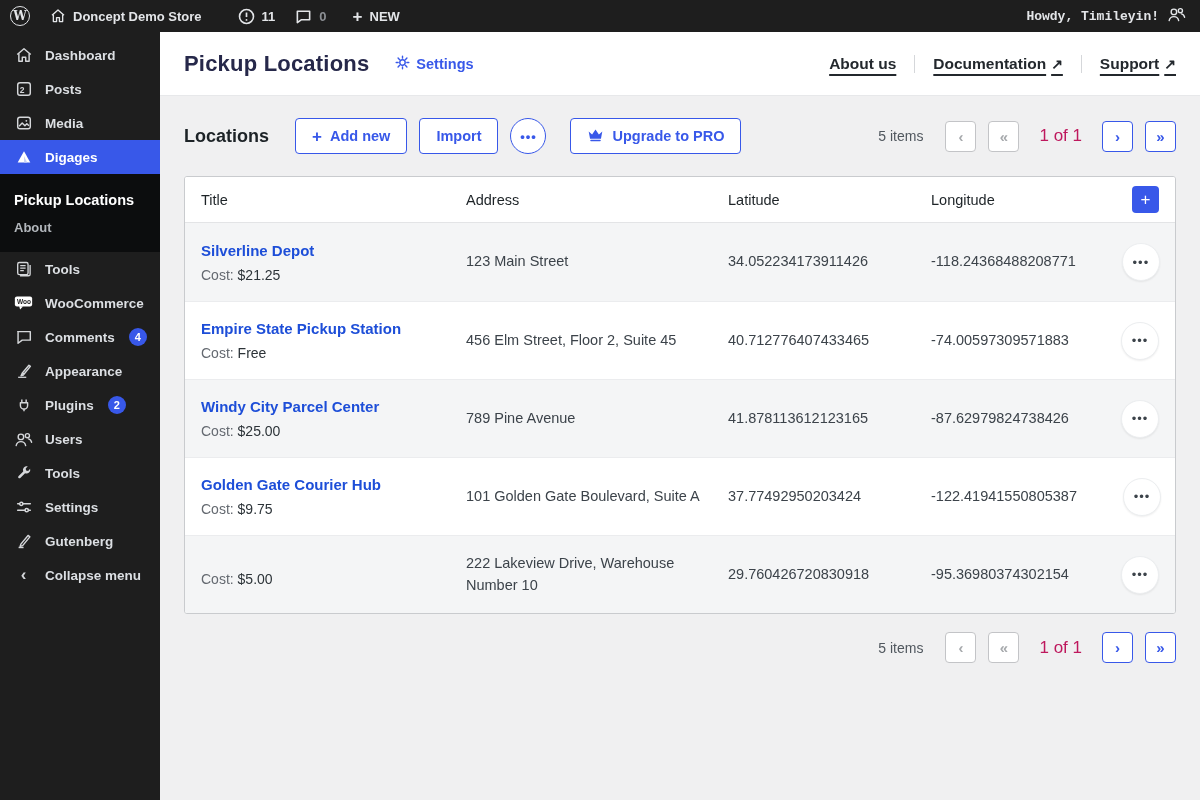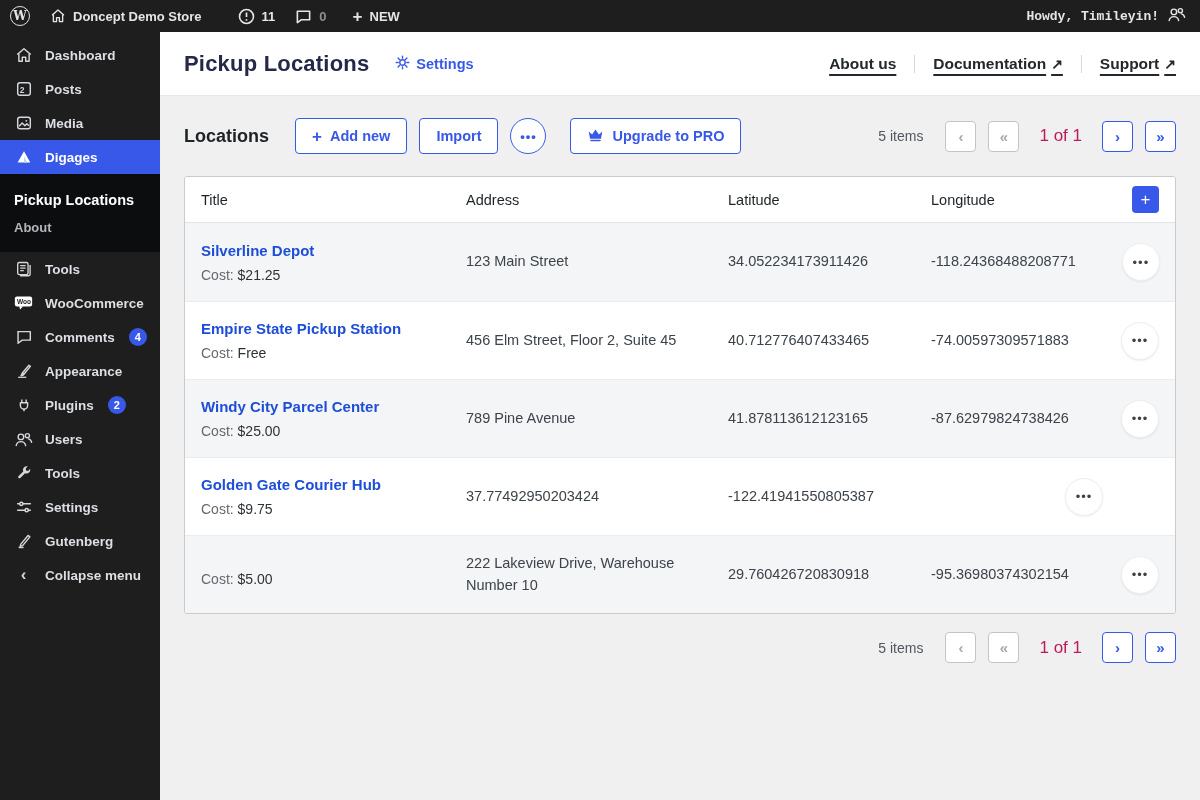--- a/index.html
+++ b/index.html
@@ -453,20 +453,21 @@
           <button class="row-action-btn">
               <span>•••</span>
             </button>
         </div>
 
         <div class="t-grid loc-row">
           <div class="cell-title">
             <div class="row-name">Golden Gate Courier Hub</div>
             <div class="row-cost"><span class="cost-label">Cost:</span> <span class="cost-value">$9.75</span></div>
           </div>
+          <div class="cell-text">101 Golden Gate Boulevard, Suite A</div>
           <div class="cell-text">37.77492950203424</div>
           <div class="cell-text">-122.41941550805387</div>
           <button class="row-action-btn">
               <span>•••</span>
             </button>
         </div>
 
         <div class="t-grid loc-row">
           <div class="cell-title">
             <div class="row-cost"><span class="cost-label">Cost:</span> <span class="cost-value">$5.00</span></div>

